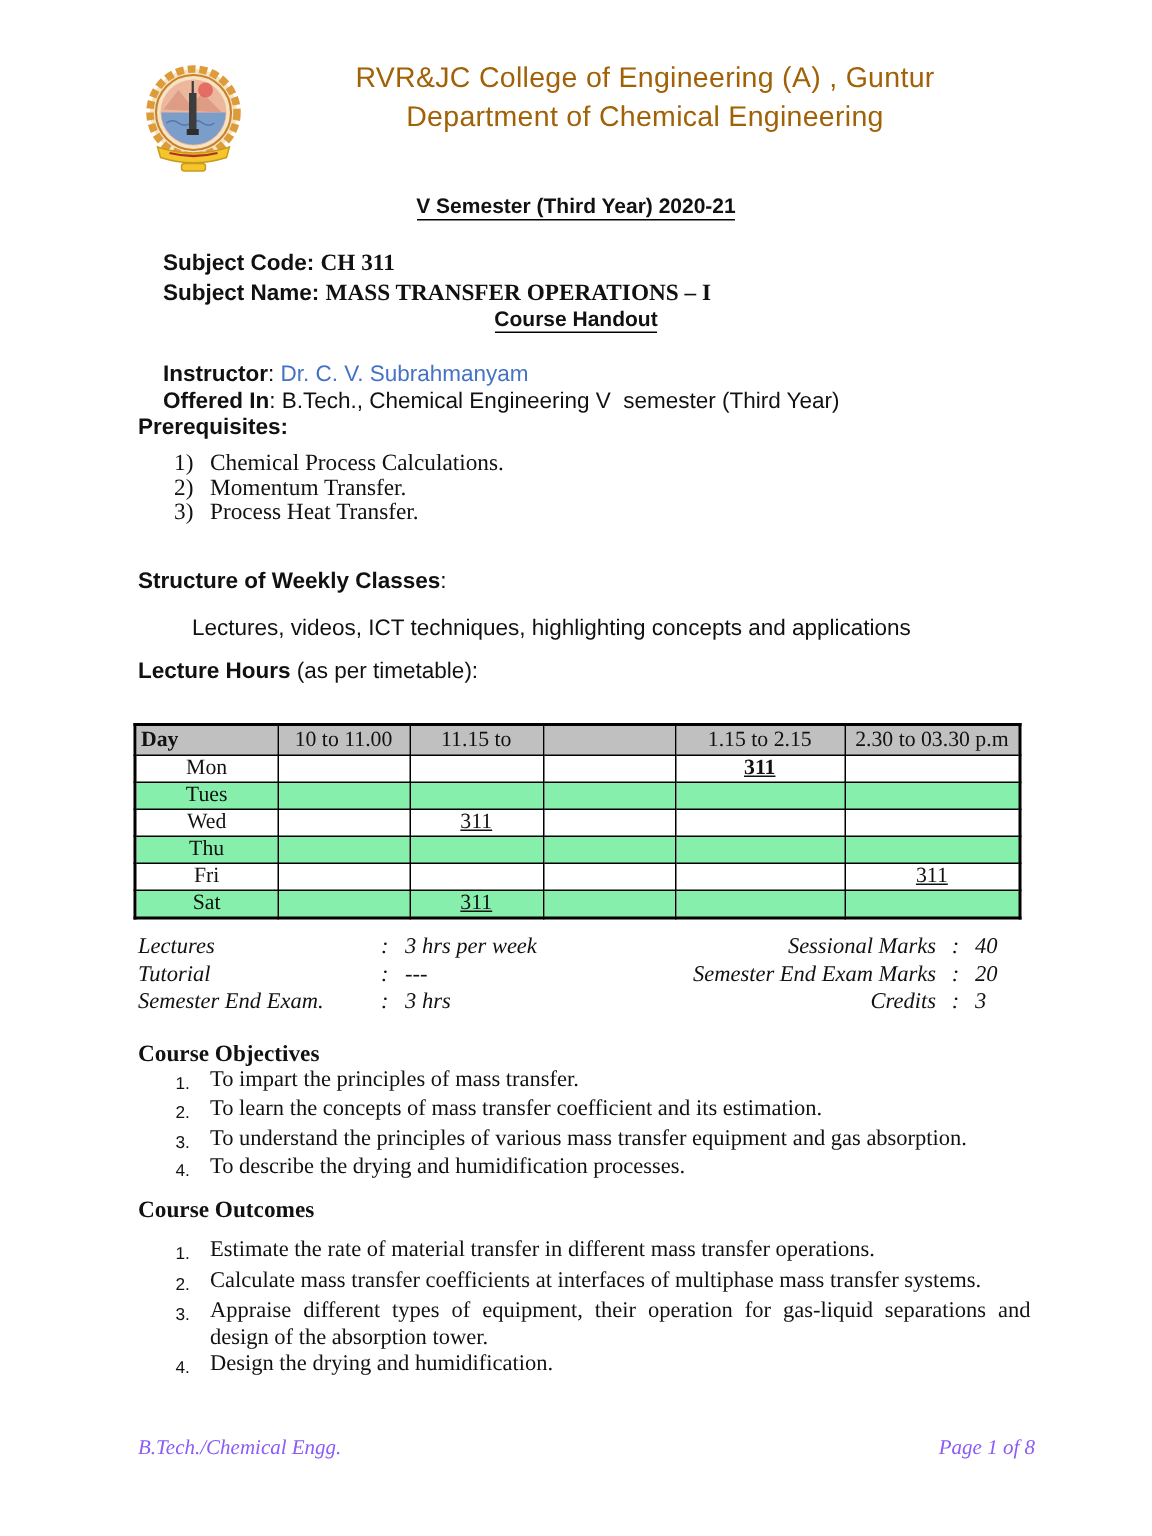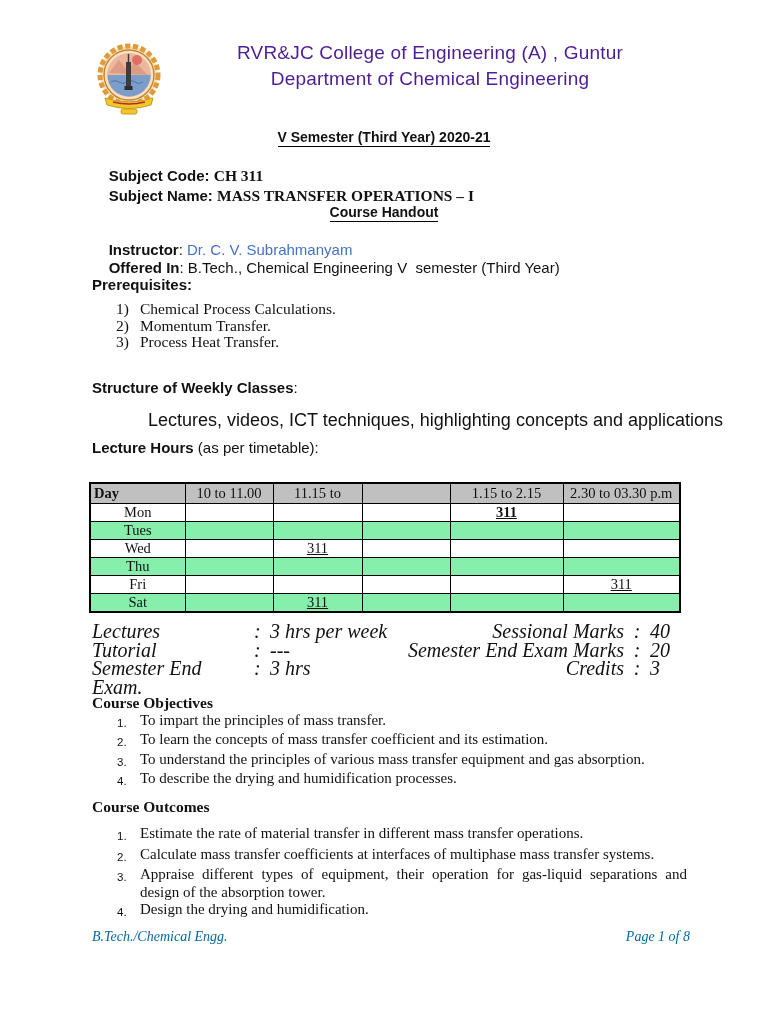--- a/index.html
+++ b/index.html
@@ -3,53 +3,53 @@
 <meta charset="utf-8">
 <style>
   html,body{margin:0;padding:0;background:#fff;}
   .page{position:relative;width:768px;height:1024px;background:#ffffff;overflow:hidden;
         font-family:"Liberation Sans",sans-serif;color:#111;}
   .abs{position:absolute;}
 
   
   .logo{left:92px;top:42px;width:74px;height:78px;}
   .doc-header{left:180px;top:40px;width:500px;text-align:center;
-              font-size:19px;line-height:26px;color:#4c1d95;letter-spacing:.2px;}
+              font-size:19px;line-height:26px;color:#a16207;letter-spacing:.2px;}
 
   
   .center-head{left:0;width:768px;text-align:center;font-weight:bold;font-size:14px;}
   .u{display:inline-block;border-bottom:1.6px solid #000;padding-bottom:1px;}
 
   .line{left:92px;font-size:15px;white-space:pre-wrap;}
   .b-sans{font-weight:bold;}
   .b-serif{font-family:"Liberation Serif",serif;font-weight:bold;font-size:15.5px;}
   .blue{color:#4472C4;}
 
   .sec-head{left:92px;font-weight:bold;font-size:15px;}
   .sec-head .reg{font-weight:normal;}
 
   
   .plist{left:116px;top:301px;font-family:"Liberation Serif",serif;font-size:15.5px;line-height:16.5px;}
   .pitem{display:flex;}
   .pnum{width:24px;}
-  .serif-line{left:148px;font-size:18px;}
+  .serif-line{left:128px;font-size:15px;}
 
   
   .tt{left:89px;top:482px;border-collapse:collapse;table-layout:fixed;
       font-family:"Liberation Serif",serif;font-size:14.5px;border:2px solid #000;}
   .tt th,.tt td{border:1px solid #000;padding:0 3px;height:17px;text-align:center;
                 overflow:hidden;white-space:nowrap;}
   .tt thead th{height:19px;font-weight:normal;background:#C0C0C0;}
   .tt th.day-h{text-align:left;font-weight:bold;}
   .tt tr.gray td{background:#86efac;}
   .code311{text-decoration:underline;}
   .bold311{font-weight:bold;}
 
   
-  .info{font-family:"Liberation Serif",serif;font-style:italic;font-size:20px;line-height:18.5px;}
+  .info{font-family:"Liberation Serif",serif;font-style:italic;font-size:15px;line-height:18.5px;}
   .info-left{left:92px;top:622px;width:300px;}
   .info-right{left:380px;top:622px;width:298px;}
   .irow{display:flex;}
   .info-left .il{width:162px;}
   .info-left .ic{width:16px;}
   .info-right .il{flex:1;text-align:right;}
   .info-right .ic{width:26px;text-align:center;}
   .info-right .iv{width:28px;text-align:left;}
 
   
@@ -57,22 +57,22 @@
   .numlist{left:117px;font-family:"Liberation Serif",serif;font-size:15px;width:570px;}
   .nitem{display:flex;}
   .nnum{width:23px;font-family:"Liberation Sans",sans-serif;font-size:11.5px;padding-top:3px;}
   .ntext{flex:1;}
   .objlist{top:712px;line-height:16.3px;}
   .outlist{top:825px;line-height:17.5px;}
   .outlist .ntext{text-align:justify;}
   .outlist .ntext.last{text-align:left;}
 
   
-  .footer{left:92px;top:929px;width:598px;display:flex;justify-content:space-between;
-          font-family:"Liberation Serif",serif;font-style:italic;font-size:14px;color:#0369a1;}
+  .footer{left:92px;top:958px;width:598px;display:flex;justify-content:space-between;
+          font-family:"Liberation Serif",serif;font-style:italic;font-size:14px;color:#8b5cf6;}
 </style>
 </head>
 <body>
 
 <div class="page">
 
   <div class="abs logo">
     <svg width="74" height="78" viewBox="0 0 74 78">
       <circle cx="37" cy="33" r="29" fill="#f6e3c2" stroke="#dd9b3a" stroke-width="5" stroke-dasharray="5.2 2.6"></circle>
       <circle cx="37" cy="33" r="25" fill="none" stroke="#c9812d" stroke-width="1.4"></circle>

